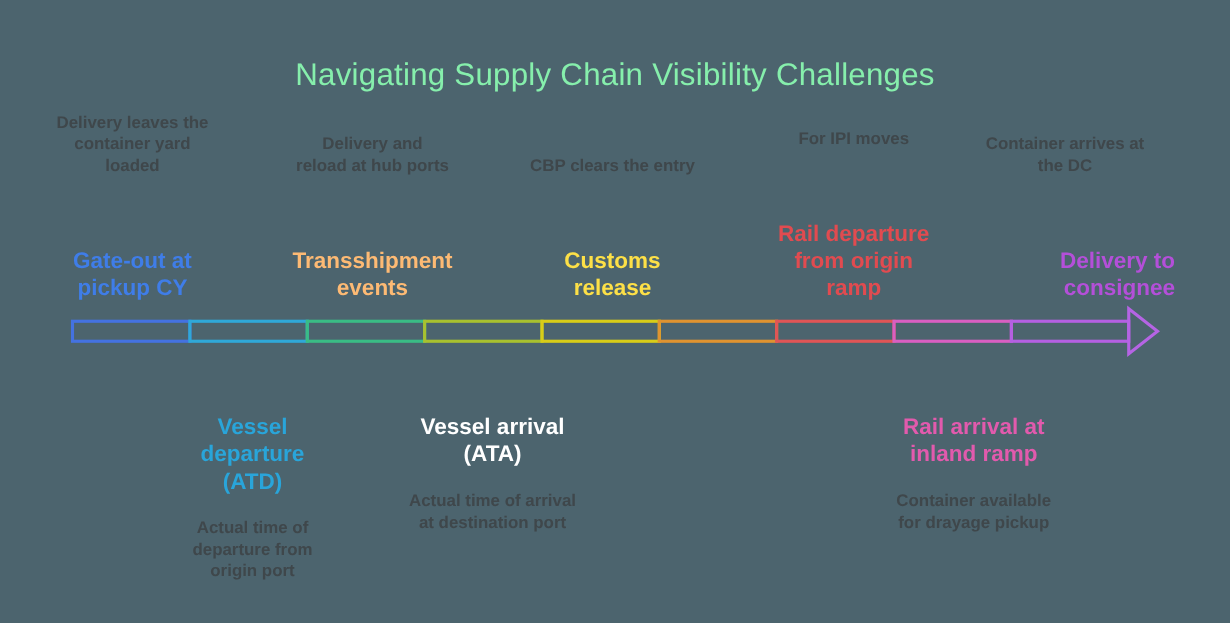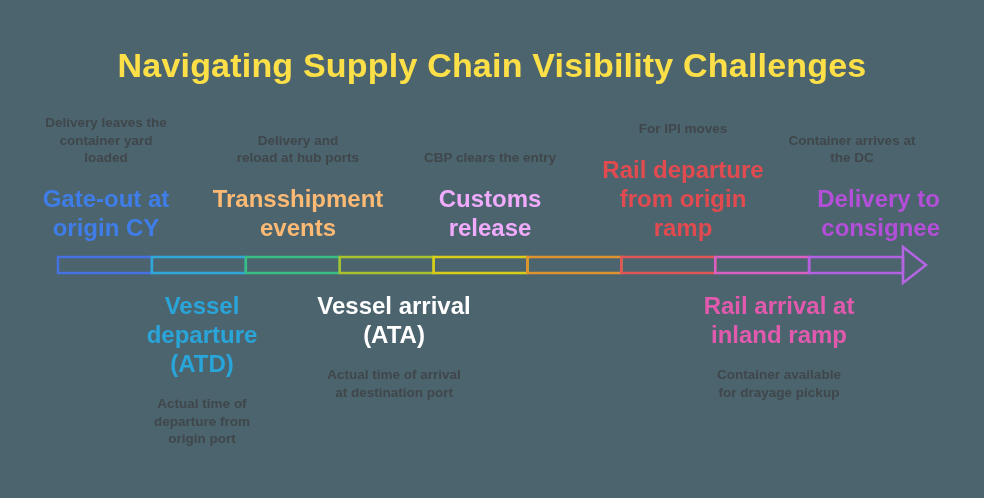--- a/index.html
+++ b/index.html
@@ -11,39 +11,40 @@
     font-family: "Liberation Sans", sans-serif;
     overflow: hidden;
   }
   .page-title {
     position: absolute;
     top: 46px;
     left: 0;
     width: 100%;
     margin: 0;
     text-align: center;
-    font-size: 34px;
-    font-weight: bold;
+    font-size: 25px;
+    font-weight: normal;
     letter-spacing: 0.2px;
-    color: #fde047;
+    color: #86efac;
   }
   .milestone {
     position: absolute;
     width: 176px;
     display: flex;
     flex-direction: column;
     text-align: center;
   }
   .milestone.above { bottom: 256px; justify-content: flex-end; }
   .milestone.below { top: 291px; justify-content: space-between; }
   .ms-title {
-    font-size: 24px;
+    font-size: 18px;
     font-weight: bold;
     line-height: 1.21;
     white-space: pre-line;
+    margin-top: 40px;
   }
   .ms-desc {
     font-size: 13.5px;
     font-weight: bold;
     line-height: 1.3;
     color: #3f474b;
     white-space: pre-line;
   }
   .milestone.above .ms-desc { margin-bottom: 17px; }
   .milestone.below .ms-title { margin-bottom: 17px; }
@@ -70,31 +71,31 @@
 
 <div class="canvas">
 
   <h1 class="page-title">Navigating Supply Chain Visibility Challenges</h1>
 
   <div class="milestone above pos-a1">
     <div class="ms-desc">Delivery leaves the
 container yard
 loaded</div>
     <div class="ms-title" style="color: rgb(63, 125, 232);">Gate-out at
-origin CY</div>
+pickup CY</div>
   </div>
   <div class="milestone above pos-a2">
     <div class="ms-desc">Delivery and
 reload at hub ports</div>
     <div class="ms-title" style="color: #fdba74;">Transshipment
 events</div>
   </div>
   <div class="milestone above pos-a3">
     <div class="ms-desc">CBP clears the entry</div>
-    <div class="ms-title" style="color: #f0abfc; text-align: center;">Customs
+    <div class="ms-title" style="color: #fde047; text-align: center;">Customs
 release</div>
   </div>
   <div class="milestone above pos-a4">
     <div class="ms-desc">For IPI moves</div>
     <div class="ms-title" style="color: rgb(225, 75, 80);">Rail departure
 from origin
 ramp</div>
   </div>
   <div class="milestone above pos-a5">
     <div class="ms-desc">Container arrives at

